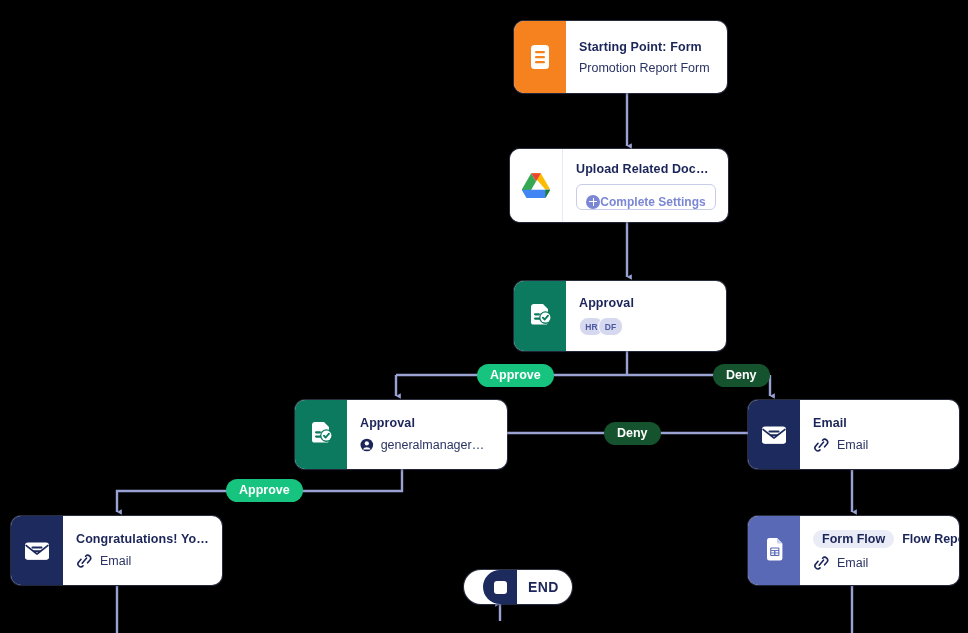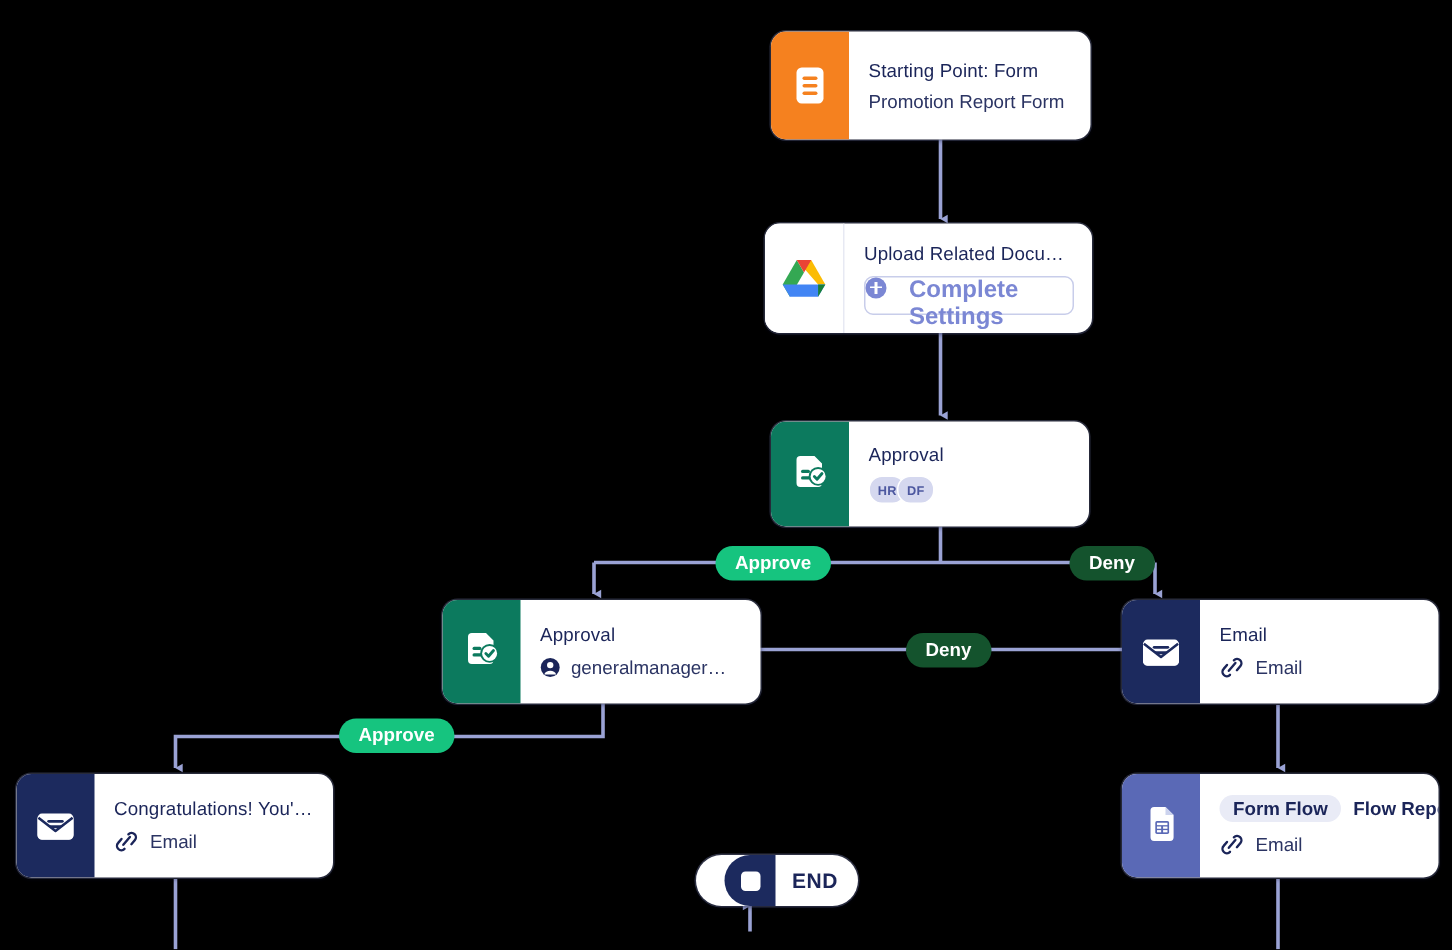--- a/index.html
+++ b/index.html
@@ -49,21 +49,21 @@
     flex: 1 1 auto;
     padding: 9px 12px 9px 13px;
     display: flex;
     flex-direction: column;
     justify-content: center;
     gap: 7px;
     min-width: 0;
   }
   .node-title {
     font-size: 12.5px;
-    font-weight: normal;
+    font-weight: bold;
     color: #1b2559;
     letter-spacing: 0.1px;
     white-space: nowrap;
     overflow: hidden;
     text-overflow: ellipsis;
   }
   .node-sub {
     font-size: 12.5px;
     color: #2b3463;
     white-space: nowrap;
@@ -133,28 +133,28 @@
     padding: 0 13px 0 11px;
     font-size: 14px;
     font-weight: bold;
     color: #1b2559;
     letter-spacing: 0.4px;
   }
 
   
   .settings-btn {
     display: flex;
-    align-items: flex-start;
+    align-items: flex-end;
     justify-content: center;
-    gap: 15px;
+    gap: 0;
     height: 24px;
     border: 1px solid #c8cdea;
     border-radius: 6px;
     background: #ffffff;
-    font-size: 16px;
+    font-size: 12px;
     font-weight: bold;
     color: #7b87d4;
     cursor: pointer;
   }
   .plus-circle {
     width: 14px;
     height: 14px;
     border-radius: 50%;
     background: #7b87d4;
     position: relative;

